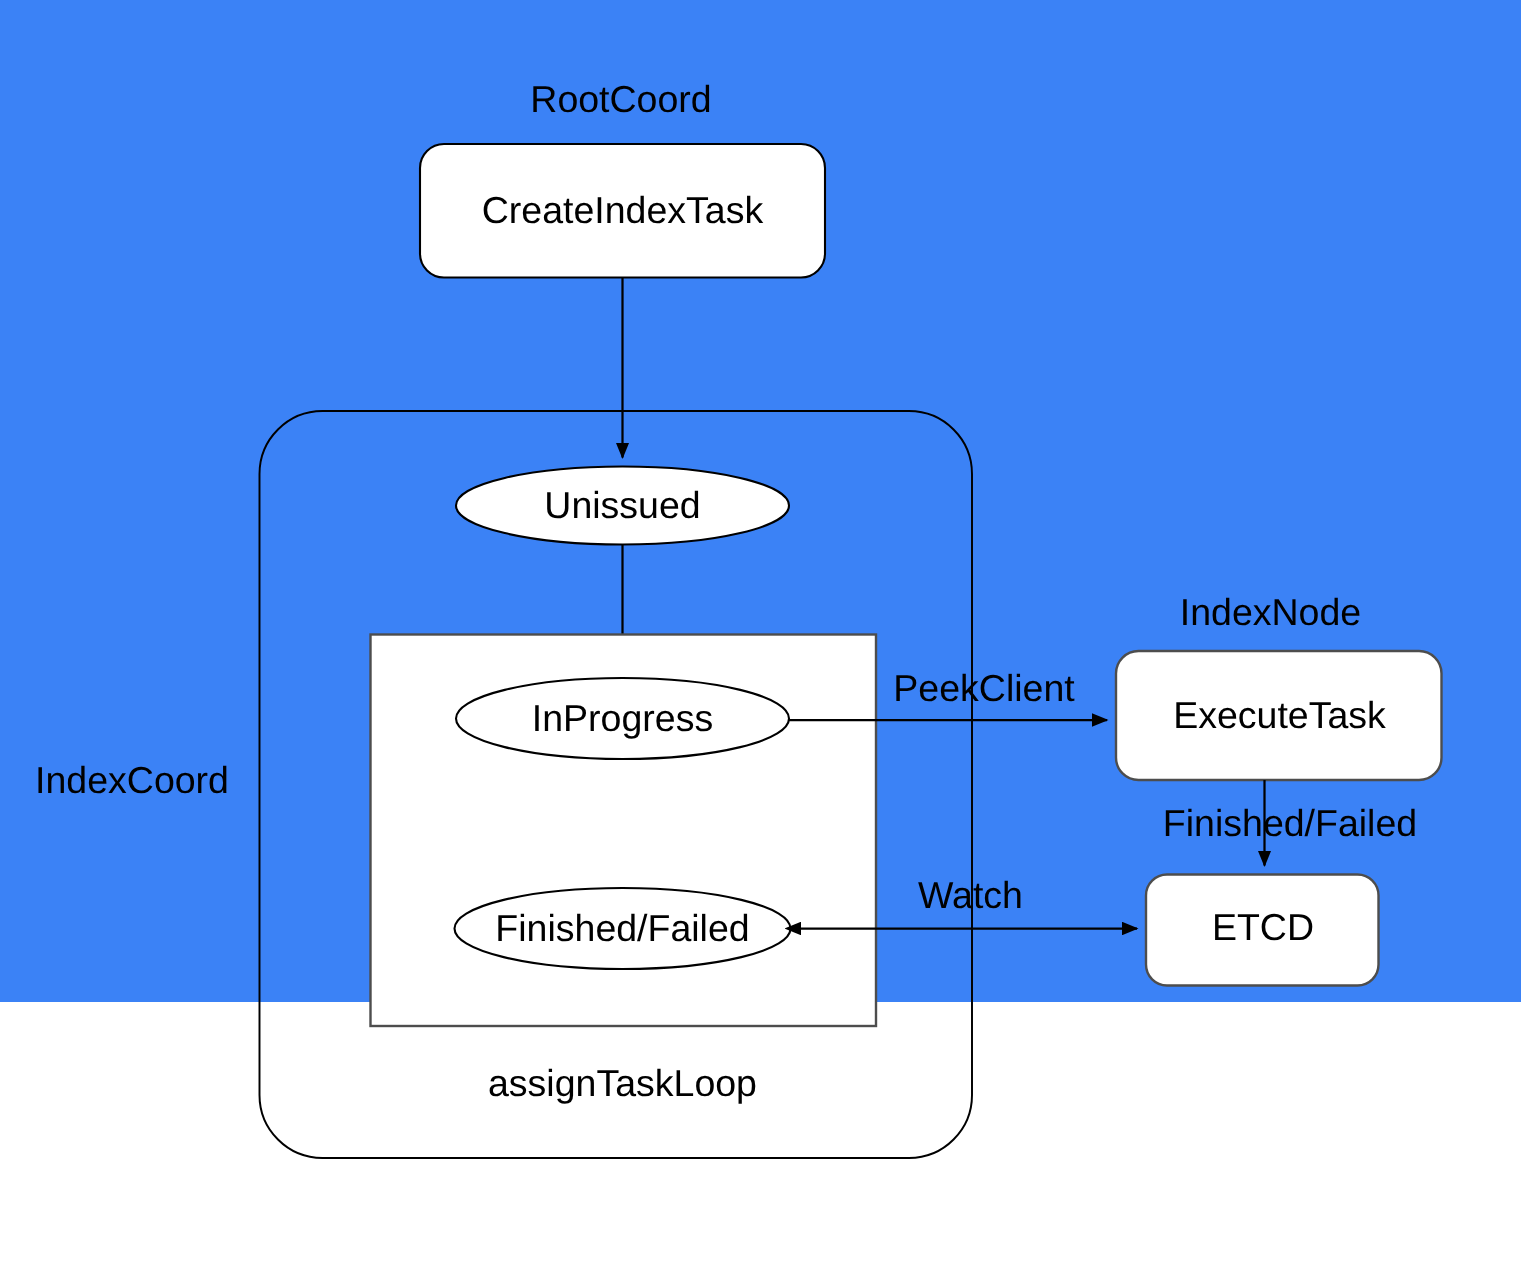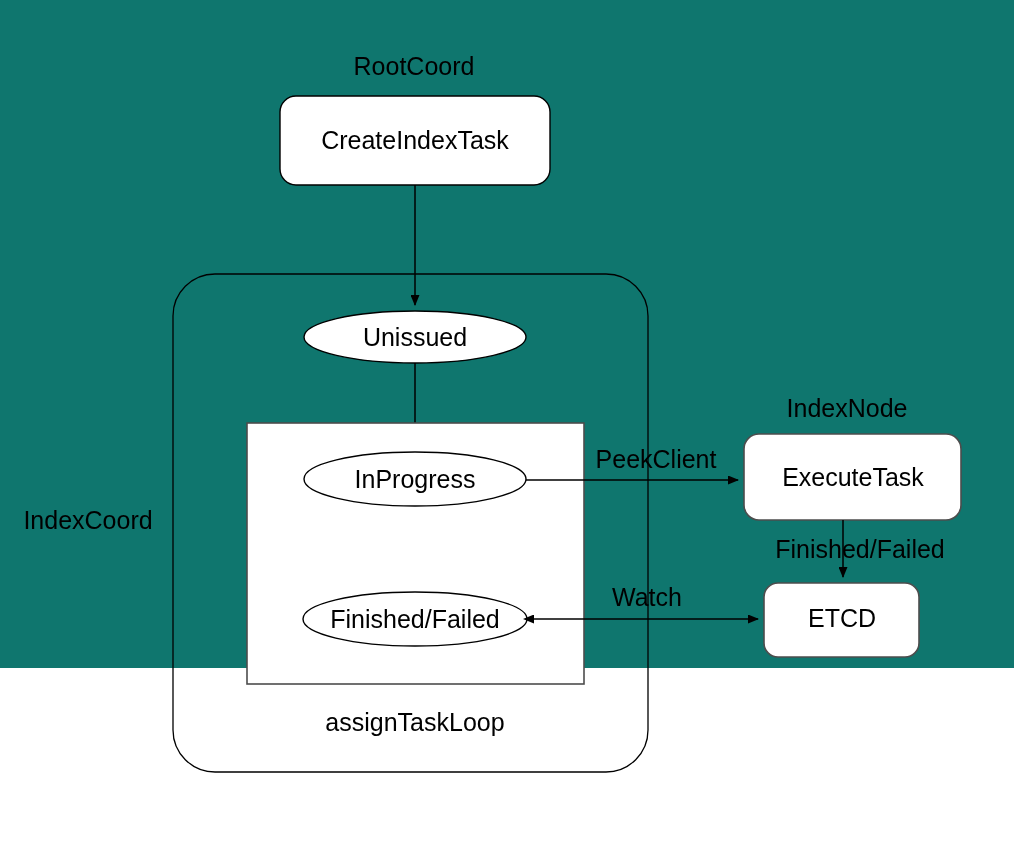--- a/index.html
+++ b/index.html
@@ -10,21 +10,21 @@
   body {
     width: 1014px;
     height: 848px;
     font-family: "Liberation Sans", sans-serif;
     overflow: hidden;
   }
   #diagram-root {
     position: relative;
     width: 1014px;
     height: 668px;
-    background: #0f766e;
+    background: #3b82f6;
   }
   svg#diagram-svg {
     display: block;
     width: 1014px;
     height: 848px;
   }
   .shape-outline {
     fill: #ffffff;
     stroke: #000000;
     stroke-width: 1.4;

